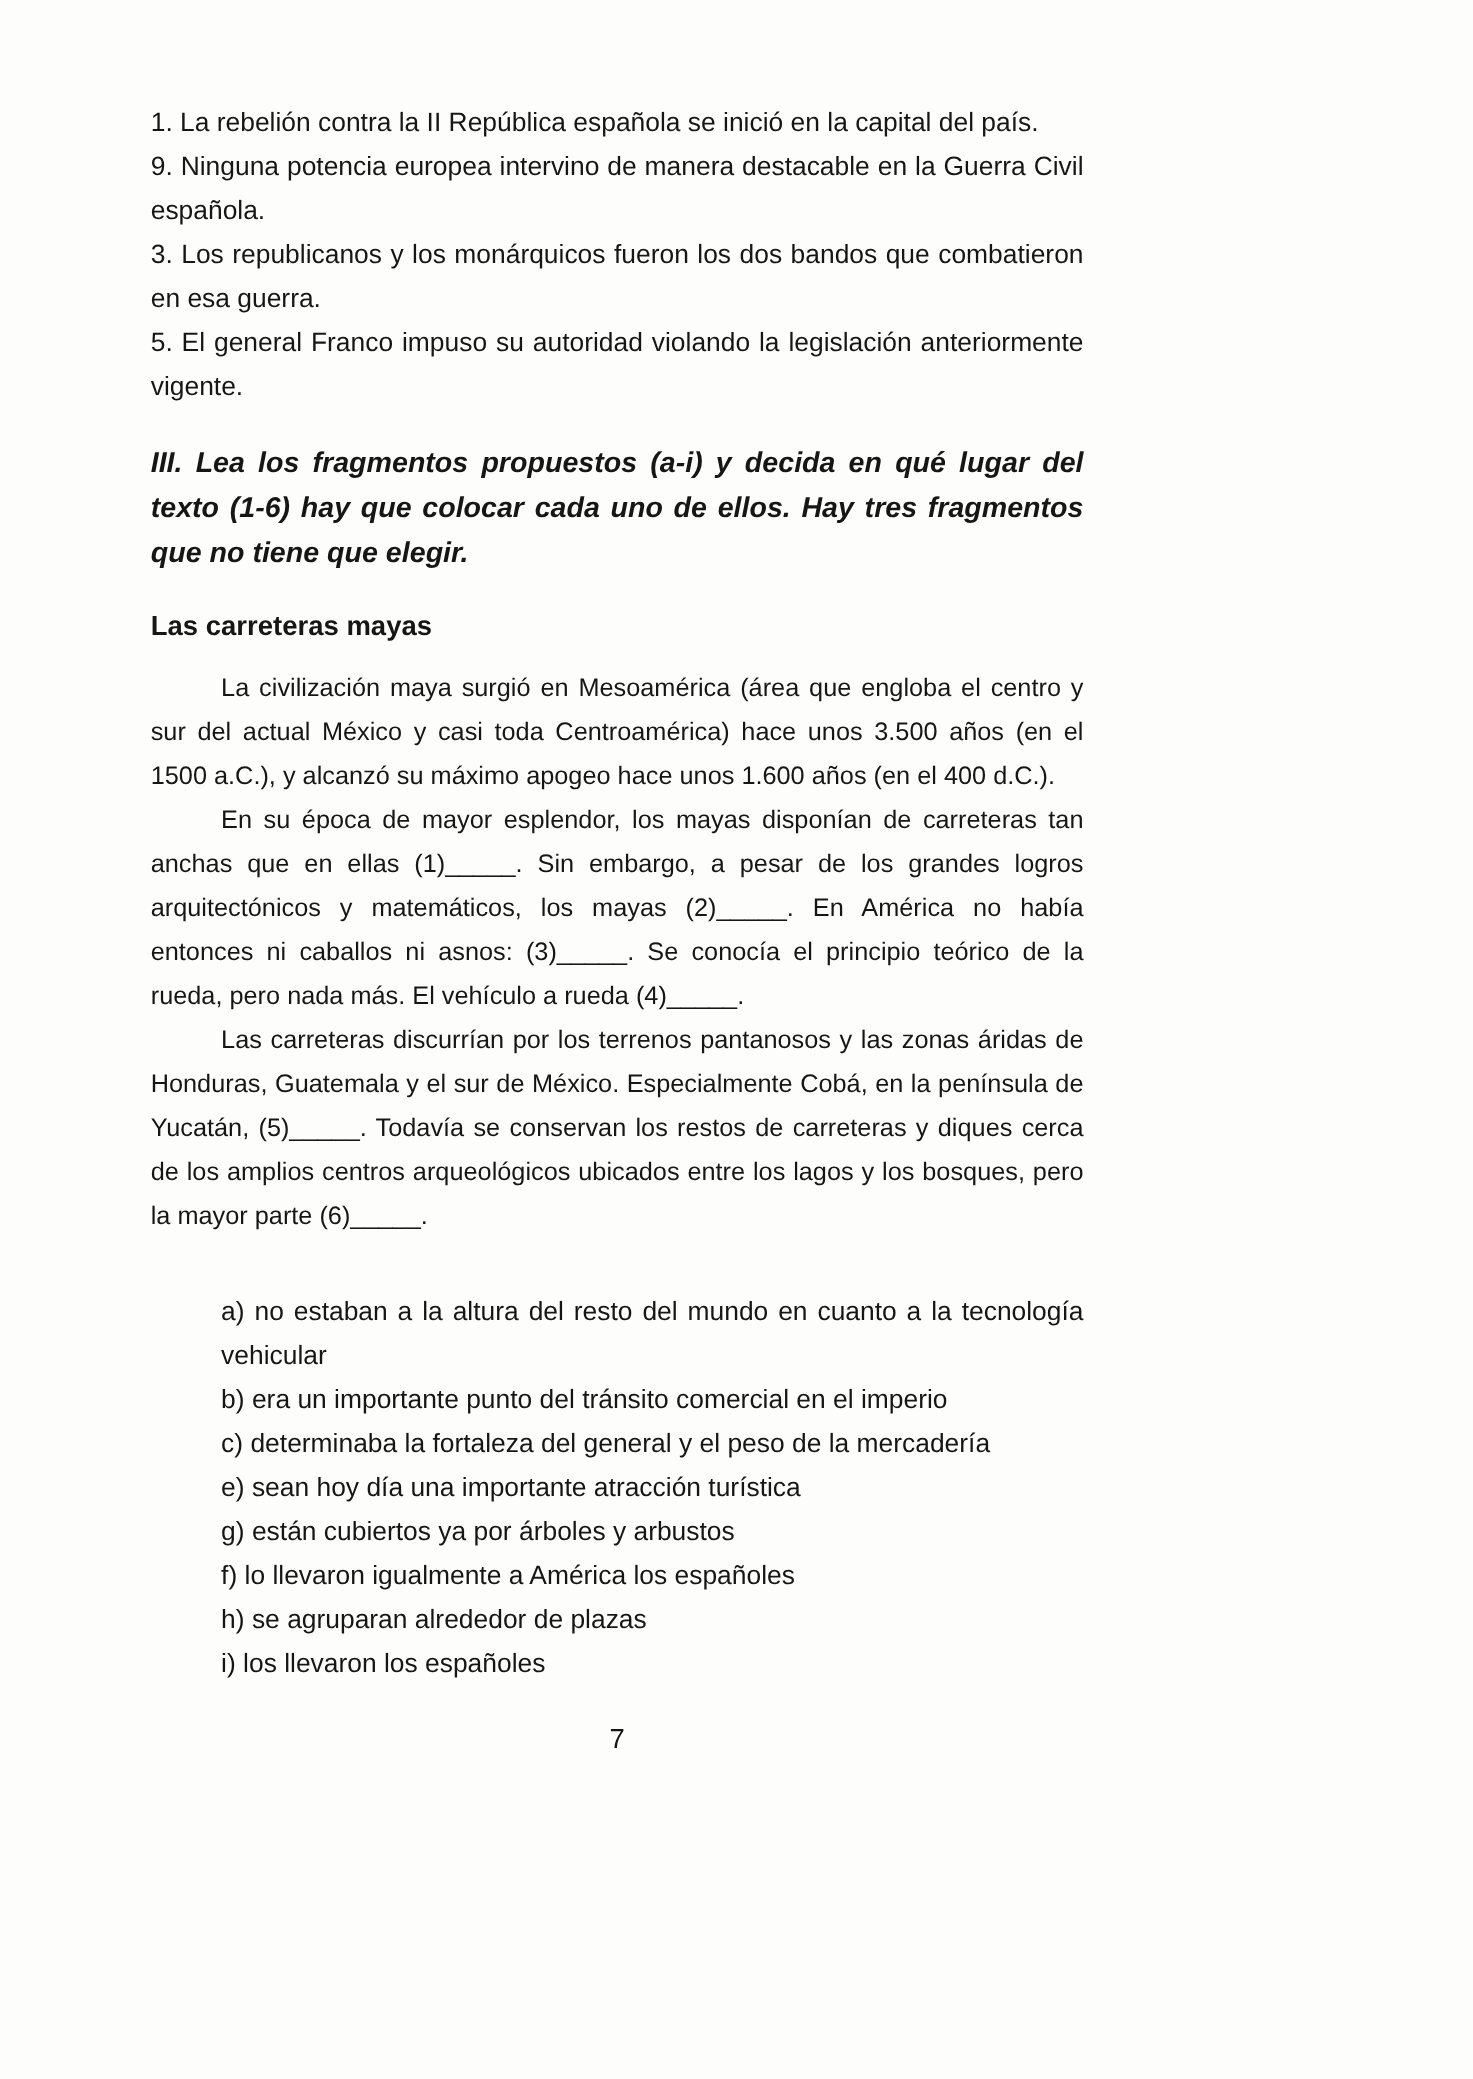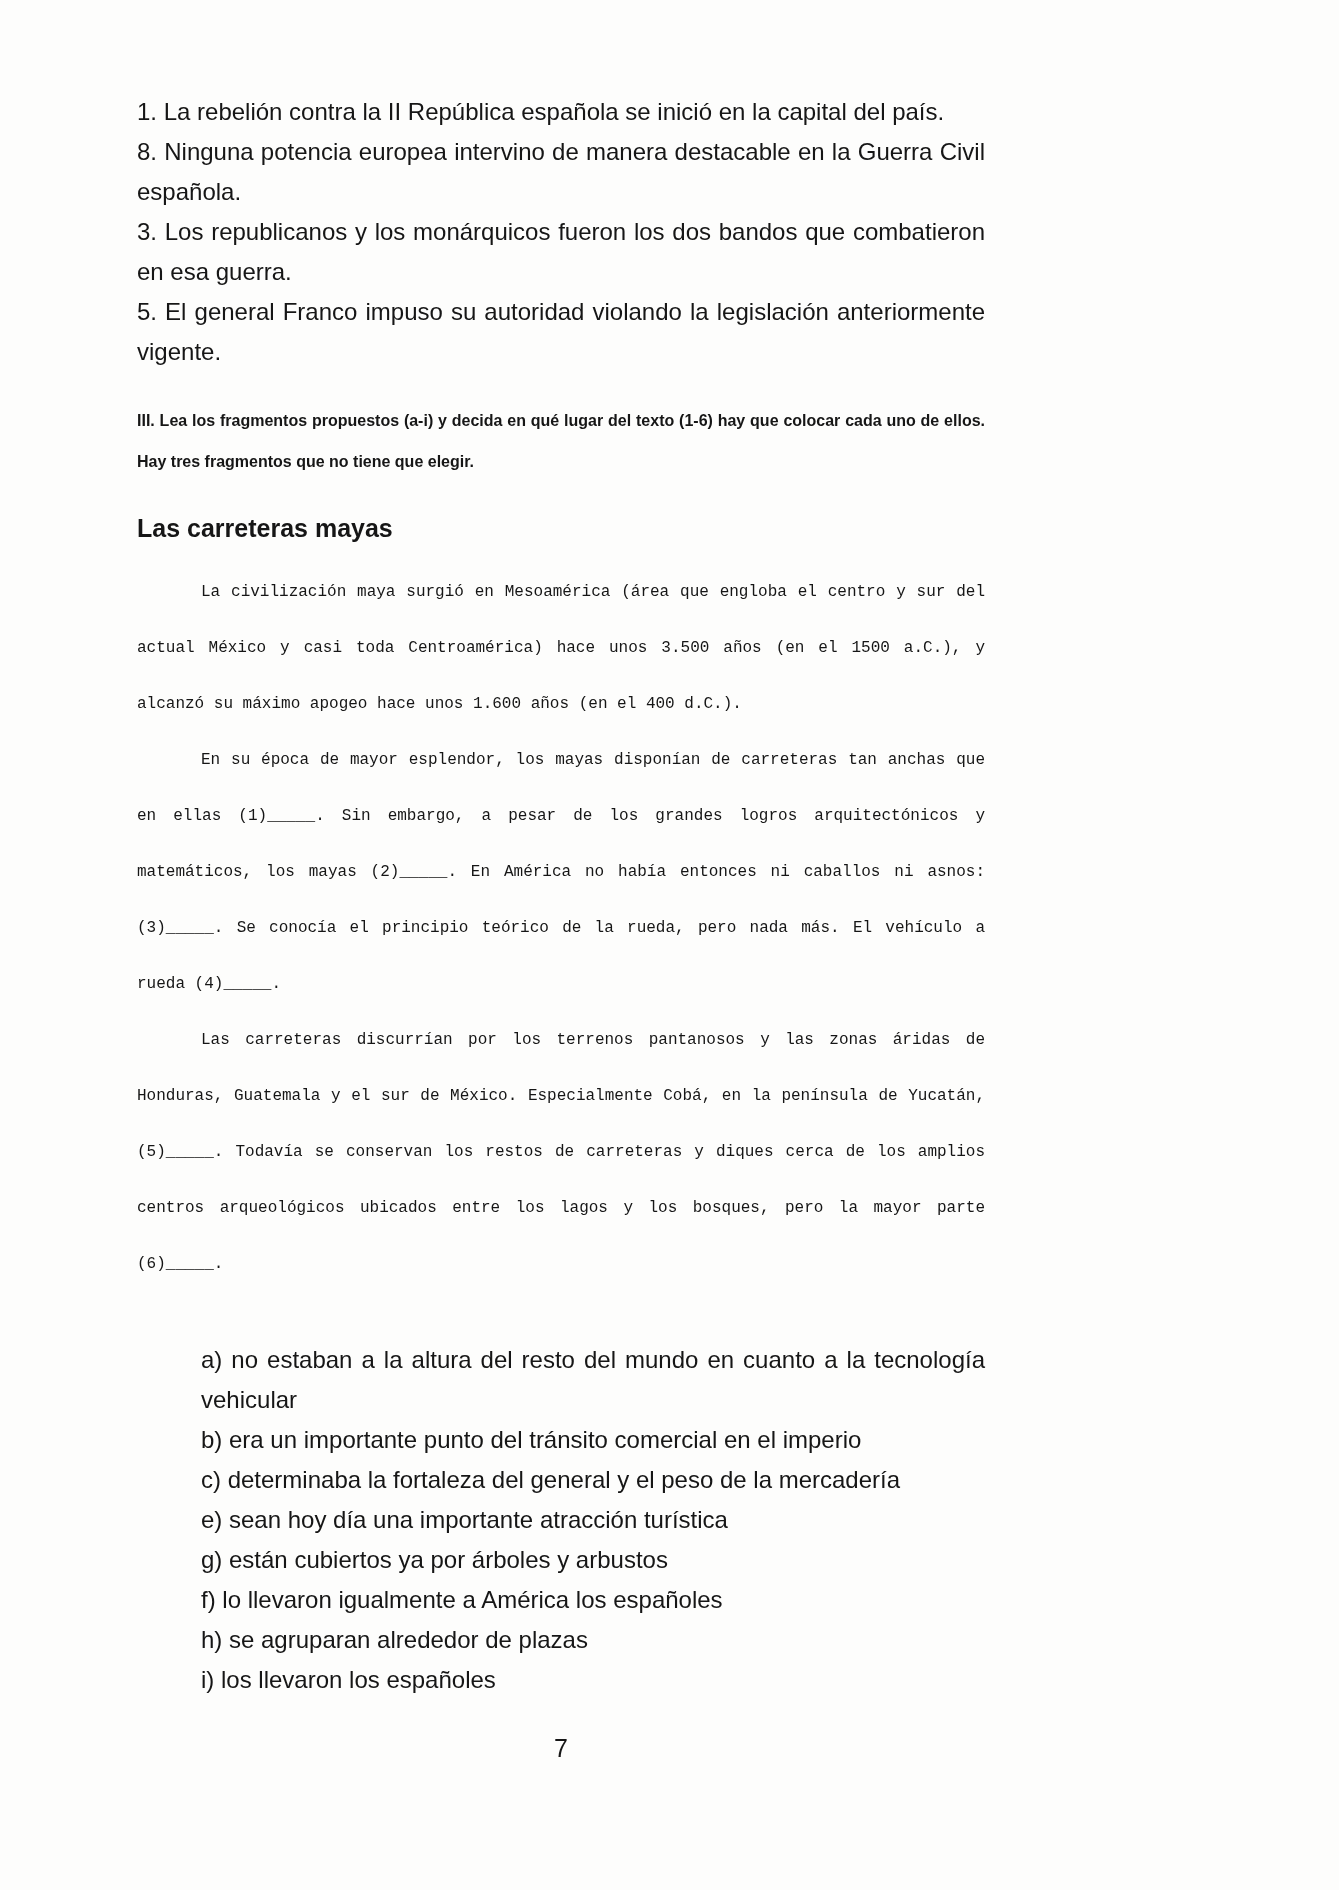--- a/index.html
+++ b/index.html
@@ -25,45 +25,45 @@
   .statements p {
     margin: 0;
     font-size: 24px;
     line-height: 40px;
     text-align: justify;
     hyphens: auto;
   }
   
   .task-heading {
     margin: 28px 0 0 0;
-    font-size: 16px;
+    font-size: 26px;
     line-height: 41px;
     font-weight: 700;
+    font-style: italic;
     text-align: justify;
   }
   
   .reading-title {
     margin: 26px 0 0 0;
     font-size: 25px;
     line-height: 40px;
     font-weight: 700;
     text-align: left;
   }
   
   .reading {
     margin-top: 16px;
   }
   .reading p {
     margin: 0;
-    font-size: 16px;
-    line-height: 56px;
+    font-size: 23px;
+    line-height: 40px;
     text-align: justify;
     text-indent: 64px;
     hyphens: auto;
-    font-family: Liberation Mono, monospace;
   }
   
   .options {
     margin-top: 48px;
     padding-left: 64px;
   }
   .options p {
     margin: 0;
     font-size: 24px;
     line-height: 40px;
@@ -77,21 +77,21 @@
   }
 </style>
 </head>
 <body>
 
 <div class="page">
   <div class="content">
 
     <section class="statements">
       <p>1. La rebelión contra la II República española se inició en la capital del país.</p>
-      <p>8. Ninguna potencia europea intervino de manera destacable en la Guerra Civil española.</p>
+      <p>9. Ninguna potencia europea intervino de manera destacable en la Guerra Civil española.</p>
       <p>3. Los republicanos y los monárquicos fueron los dos bandos que combatieron en esa guerra.</p>
       <p>5. El general Franco impuso su autoridad violando la legislación anteriormente vigente.</p>
     </section>
 
     <p class="task-heading">III. Lea los fragmentos propuestos (a-i) y decida en qué lugar del texto (1-6) hay que colocar cada uno de ellos. Hay tres fragmentos que no tiene que elegir.</p>
 
     <h2 class="reading-title">Las carreteras mayas</h2>
 
     <section class="reading">
       <p>La civilización maya surgió en Mesoamérica (área que engloba el centro y sur del actual México y casi toda Centroamérica) hace unos 3.500 años (en el 1500 a.C.), y alcanzó su máximo apogeo hace unos 1.600 años (en el 400 d.C.).</p>

